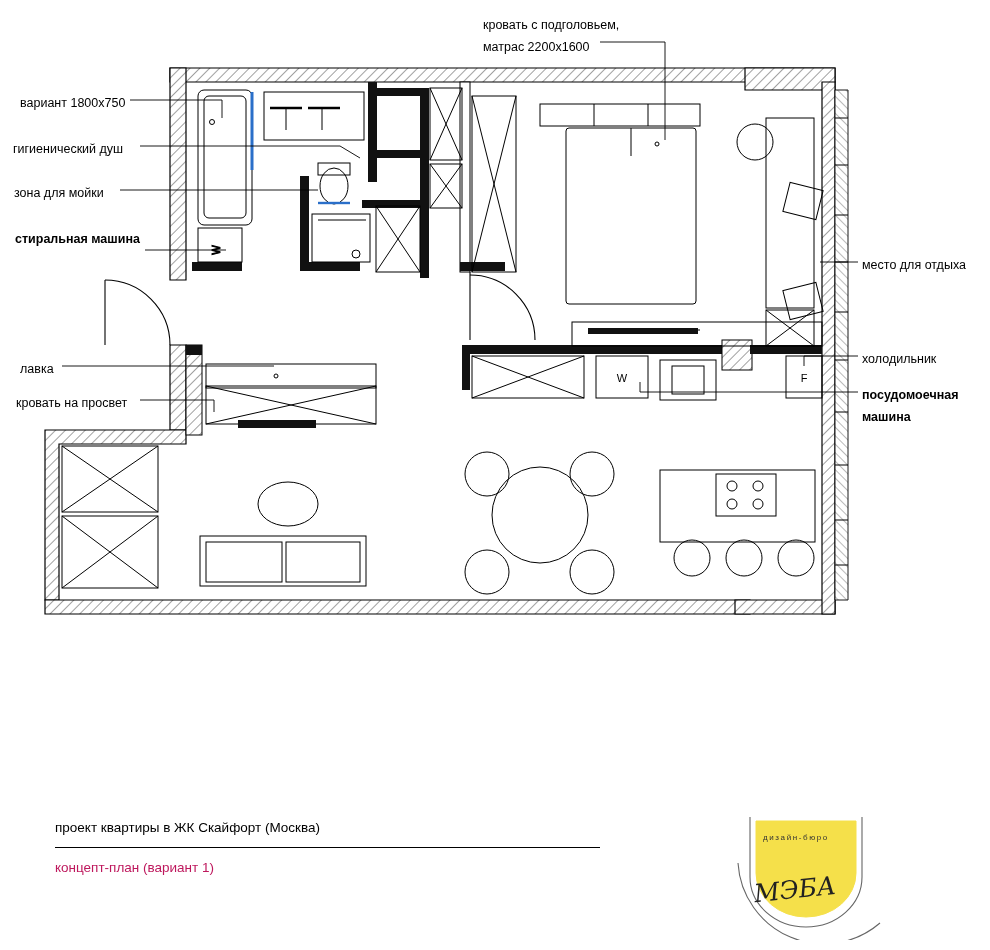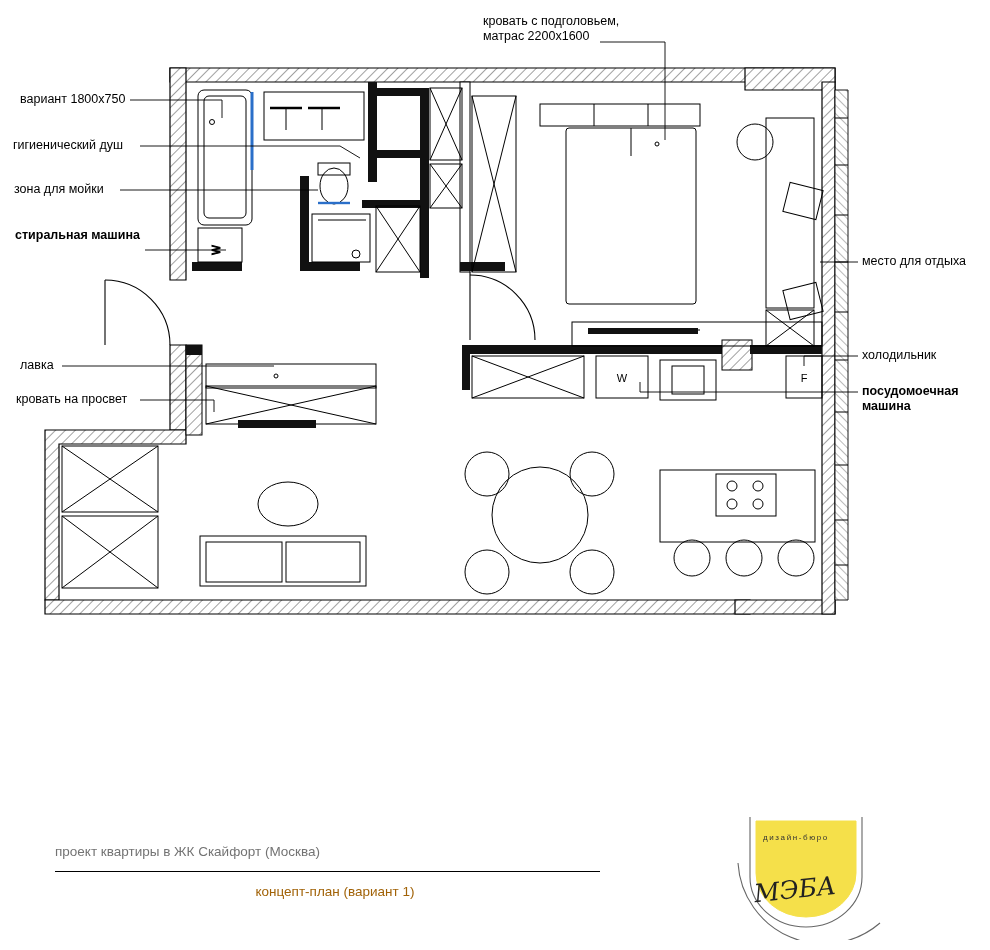--- a/index.html
+++ b/index.html
@@ -23,45 +23,43 @@
   }
   svg.plan-svg {
     position: absolute;
     left: 0; top: 0;
     width: 990px;
     height: 950px;
   }
   .callout {
     position: absolute;
     font-size: 12.5px;
-    line-height: 15px;
+    line-height: 22px;
     color: #000;
     white-space: pre-line;
   }
   .title-block {
     position: absolute;
     left: 55px;
     top: 820px;
     width: 560px;
   }
   .title-line1 {
     font-size: 13.5px;
-    color: #737373;
+    color: #000000;
     padding-bottom: 12px;
-    margin-top: 24px;
   }
   .title-rule {
     border-top: 1.4px solid #000;
     width: 545px;
   }
   .title-line2 {
     font-size: 13.5px;
-    color: #a16207;
+    color: #be185d;
     padding-top: 12px;
-    text-align: center;
   }
   .logo-wrap {
     position: absolute;
     left: 730px;
     top: 815px;
     width: 180px;
     height: 125px;
   }
   .logo-text-top {
     position: absolute;

